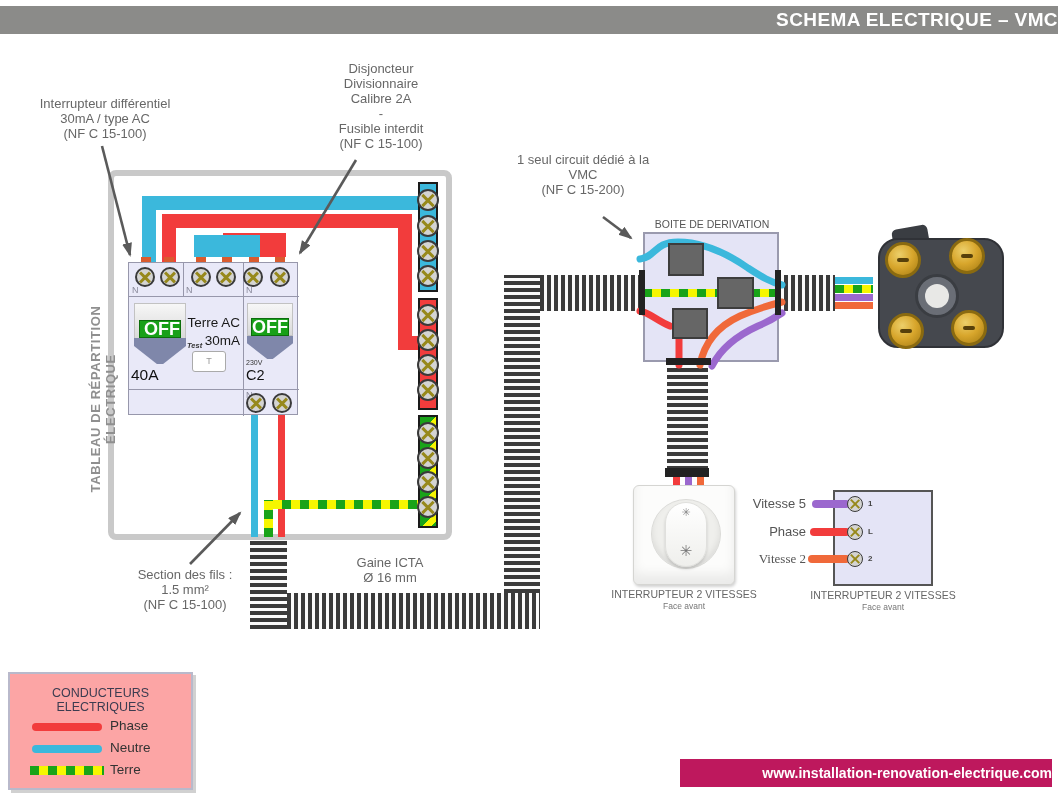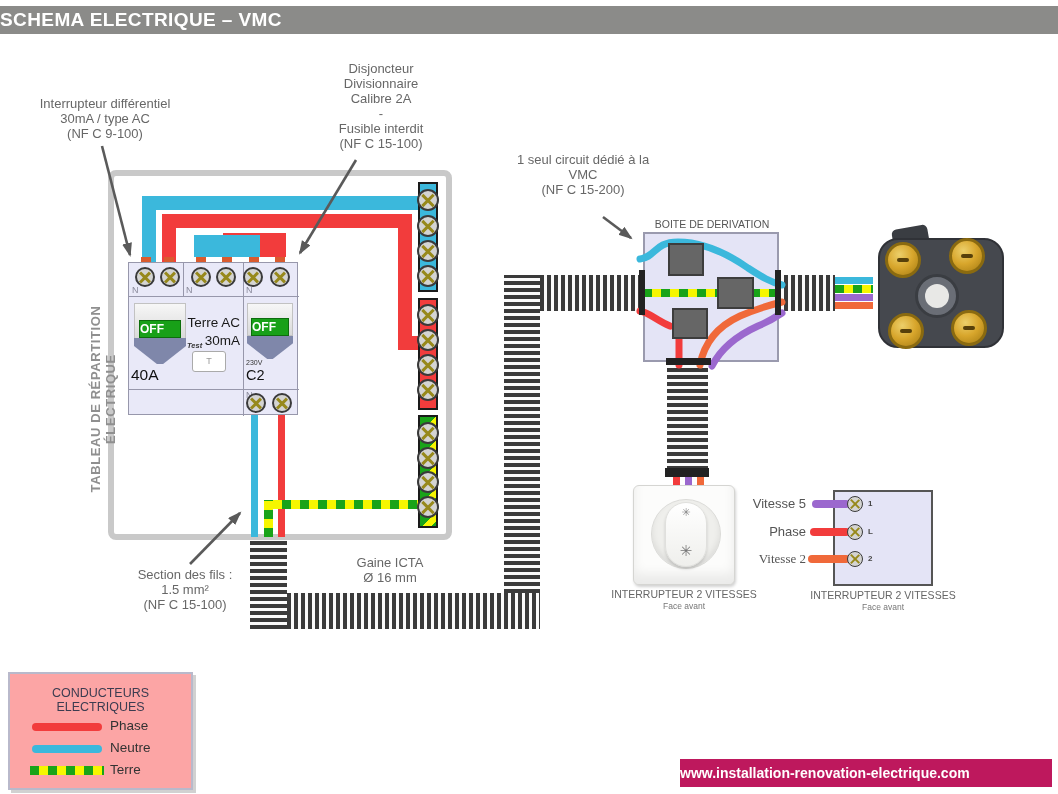--- a/index.html
+++ b/index.html
@@ -1,17 +1,17 @@
 <!DOCTYPE html>
 <html><head>
 <meta charset="utf-8">
 <style>
   html,body{margin:0;padding:0;background:#fff;font-family:"Liberation Sans",sans-serif;}
   .canvas{position:relative;width:1058px;height:794px;background:#fff;overflow:hidden;}
-  .bar{position:absolute;background:#8b8b89;color:#fff;text-align:left;}
+  .bar{position:absolute;background:#8b8b89;color:#fff;text-align:right;}
   .titlebar{left:0;top:6px;width:1058px;height:28px;line-height:28px;font-size:19px;font-weight:600;letter-spacing:.4px;}
   .footerbar{left:680px;top:759px;width:372px;height:28px;line-height:28px;font-size:14px;font-weight:bold;}
   .ann{position:absolute;color:#676767;font-size:13px;line-height:1.16;text-align:center;white-space:pre-line;}
   .smallcap{position:absolute;color:#5c5c5c;text-align:center;white-space:pre-line;}
   
   .conduit-h{position:absolute;background:repeating-linear-gradient(90deg,#3a3a3a 0 4px,#fafafa 4px 7px);}
   .conduit-v{position:absolute;background:repeating-linear-gradient(0deg,#3a3a3a 0 4px,#fafafa 4px 7px);}
   .cap{position:absolute;background:#222;}
   
   .wire{position:absolute;}
@@ -27,21 +27,21 @@
   .screw::before,.screw::after{content:"";position:absolute;left:6%;right:6%;top:50%;height:3px;margin-top:-1.5px;background:#97891b;transform:rotate(45deg);}
   .screw::after{transform:rotate(-45deg);}
   .screw.lg{width:22px;height:22px;}
   .screw.sm{width:16px;height:16px;border-width:1.5px;}
   .screw.sm::before,.screw.sm::after{height:2px;margin-top:-1px;}
   
   .breaker{position:absolute;left:128px;top:262px;width:170px;height:153px;background:#e9e9f8;border:1px solid #9797ab;box-sizing:border-box;}
   .bline{position:absolute;background:#9797ab;}
   .nlabel{position:absolute;font-size:9px;color:#8a8a9a;}
   .toggle-top{position:absolute;background:linear-gradient(#f7f7f7,#d9d9d9);border:1px solid #c2c2c2;box-sizing:border-box;}
-  .off-badge{position:absolute;background:#18a018;border:1px solid #0c6d0c;color:#fff;font-weight:bold;font-size:12px;text-align:left;line-height:16px;box-sizing:border-box;}
+  .off-badge{position:absolute;background:#18a018;border:1px solid #0c6d0c;color:#fff;font-weight:bold;font-size:18px;text-align:right;line-height:16px;box-sizing:border-box;}
   .toggle-foot{position:absolute;background:#7f87aa;clip-path:polygon(0 0,100% 0,100% 30%,56% 96%,44% 96%,0 30%);}
   .tbtn{position:absolute;background:#fff;border:1px solid #aaa;border-radius:3px;color:#999;font-size:9px;text-align:center;box-sizing:border-box;}
   
   .jbox{position:absolute;left:643px;top:232px;width:136px;height:130px;background:#e4e4f6;border:2px solid #9a9aae;box-sizing:border-box;}
   .jsquare{position:absolute;background:#666;border:2px solid #3d3d3d;box-sizing:border-box;}
   
   .vmc-body{position:absolute;left:878px;top:238px;width:126px;height:110px;background:#45484e;border:2px solid #303237;border-radius:20px;box-sizing:border-box;}
   .vmc-stub{position:absolute;left:893px;top:227px;width:36px;height:26px;background:#3a3d42;border-radius:5px;transform:rotate(-10deg);}
   .vmc-port{position:absolute;width:36px;height:36px;border-radius:50%;background:radial-gradient(circle at 38% 32%,#eccf6a 0%,#d8a62c 48%,#a47a12 100%);border:3px solid #8a6a10;box-sizing:border-box;}
   .vmc-port::after{content:"";position:absolute;left:30%;top:42%;width:40%;height:16%;background:#57400a;border-radius:2px;}
@@ -219,21 +219,21 @@
     <div class="wire" style="left: 22px; top: 49px; width: 70px; height: 8px; border-radius: 4px; background-color: rgb(242, 60, 60);"></div>
     <div class="wire" style="left: 22px; top: 71px; width: 70px; height: 8px; border-radius: 4px; background-color: rgb(59, 184, 220);"></div>
     <div class="earth-h" style="left:20px;top:92px;width:74px;height:9px;"></div>
     <div class="legend-label" style="top:44px;">Phase</div>
     <div class="legend-label" style="top:66px;">Neutre</div>
     <div class="legend-label" style="top:88px;">Terre</div>
   </div>
 
   <div class="ann" style="left:15px;top:96px;width:180px;">Interrupteur différentiel
 30mA / type AC
-(NF C 9-100)</div>
+(NF C 15-100)</div>
   <div class="ann" style="left:300px;top:61px;width:162px;">Disjoncteur
 Divisionnaire
 Calibre 2A
 -
 Fusible interdit
 (NF C 15-100)</div>
   <div class="ann" style="left:498px;top:152px;width:170px;">1 seul circuit dédié à la
 VMC
 (NF C 15-200)</div>
   <div class="smallcap" style="left:645px;top:218px;width:134px;font-size:10.5px;color:#555;">BOITE DE DERIVATION</div>

